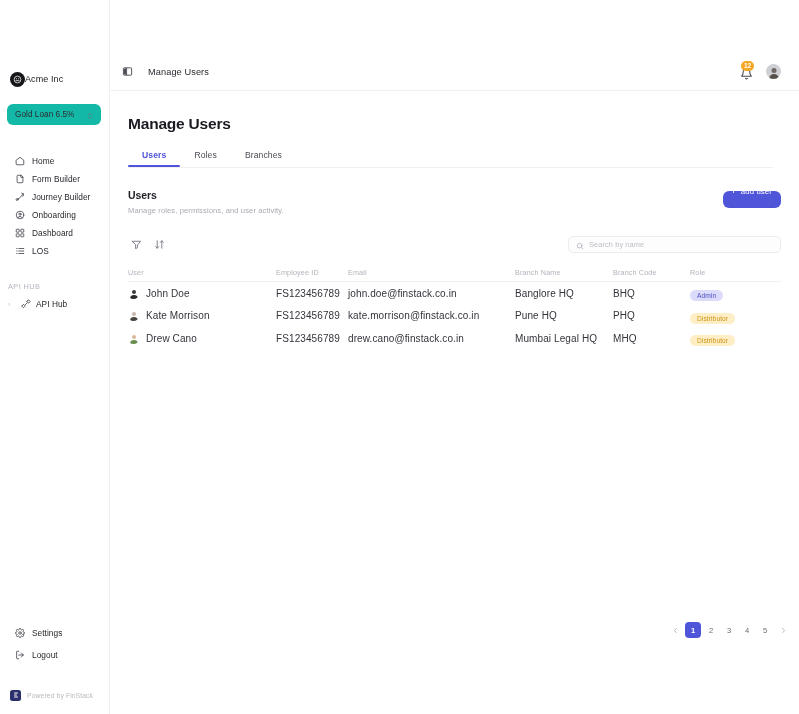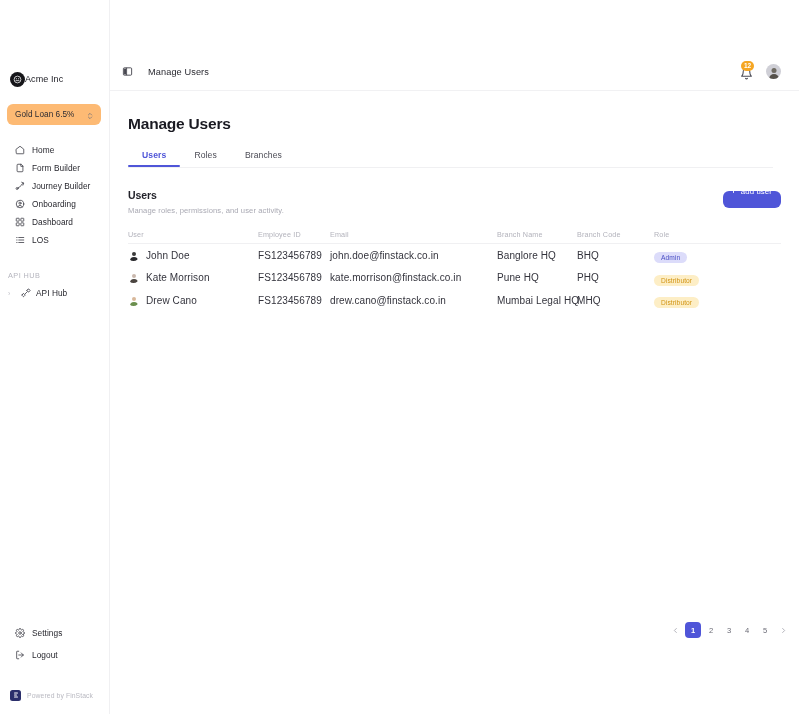--- a/index.html
+++ b/index.html
@@ -29,29 +29,29 @@
     background: #16161a;
     display: flex; align-items: center; justify-content: center;
     flex: 0 0 15px;
   }
   .brand-logo svg { display:block; }
   .brand-name { font-size: 9px; color: #1b1b22; letter-spacing: .1px; }
 
   .org-select {
     margin: 2px 8px 0 7px;
     height: 21px;
-    background: #fdba74;
+    background: #14b8a6;
     border-radius: 6px;
     display: flex; align-items: center; justify-content: space-between;
     padding: 0 7px 0 8px;
     cursor: pointer;
   }
   .org-select-label { font-size: 8.2px; color: #2c2c33; letter-spacing: .05px; }
 
-  .nav { margin-top: 16px; display: flex; flex-direction: column; }
+  .nav { margin-top: 27px; display: flex; flex-direction: column; }
   .nav-item {
     display: flex; align-items: center; gap: 7px;
     height: 18px; padding-left: 14px; cursor: pointer;
     margin-bottom: 0px;
   }
   .nav-icon { width: 11px; height: 11px; flex: 0 0 11px; display:flex; align-items:center; justify-content:center; }
   .nav-label { font-size: 8.3px; color: #27272e; letter-spacing: .05px; white-space: nowrap; }
 
   .nav-section-title {
     font-size: 7.3px; color: #b5b5be; letter-spacing: .45px;
@@ -156,24 +156,24 @@
   }
   .search-input::placeholder { color: #bdbdc6; }
 
   
   .table { margin-top: 11px; margin-left: 8px; width: calc(100% - 8px); }
   .t-row { display: flex; align-items: center; }
   .t-head { height: 18px; border-bottom: 1px solid #f0f0f2; }
   .t-head .cell { font-size: 7.2px; color: #b2b2bb; letter-spacing: .15px; }
   .t-body .t-row { height: 22.5px; }
   .cell { flex: 0 0 auto; }
-  .c-user { width: 130px; display: flex; align-items: center; gap: 7px; text-align: right; }
+  .c-user { width: 148px; display: flex; align-items: center; gap: 7px; text-align: right; }
   .c-emp  { width: 72px; }
   .c-email{ width: 167px; }
-  .c-bname{ width: 80px; }
+  .c-bname{ width: 98px; }
   .c-bcode{ width: 77px; }
   .c-role { width: 80px; }
 
   .row-avatar {
     width: 11px; height: 11px; border-radius: 50%;
     flex: 0 0 11px; position: relative; overflow: hidden;
   }
   .row-avatar .head { position:absolute; left:50%; top:2px; transform:translateX(-50%);
     width:4px; height:4px; border-radius:50%; }
   .row-avatar .body { position:absolute; left:50%; bottom:-1px; transform:translateX(-50%);
@@ -393,20 +393,45 @@
           <span>
             <svg width="7" height="7" viewBox="0 0 24 24" fill="none" stroke="#ffffff" stroke-width="3" stroke-linecap="round">
               <path d="M12 5v14"></path>
                 <path d="M5 12h14"></path>
             </svg>
           </span>
           <span>add user</span>
         </button>
       </div>
 
+      <div class="toolbar">
+        <span class="tool-icon">
+          <svg width="11" height="11" viewBox="0 0 24 24" fill="none" stroke="#70707b" stroke-width="1.9" stroke-linecap="round" stroke-linejoin="round">
+            <path d="M3 5h18l-7 8v6l-4 2v-8z"></path>
+          </svg>
+        </span>
+        <span class="tool-icon">
+          <svg width="11" height="11" viewBox="0 0 24 24" fill="none" stroke="#70707b" stroke-width="1.9" stroke-linecap="round" stroke-linejoin="round">
+            <path d="M7 4v16"></path>
+              <path d="M3.5 16.5L7 20l3.5-3.5"></path>
+            <path d="M17 20V4"></path>
+              <path d="M13.5 7.5L17 4l3.5 3.5"></path>
+          </svg>
+        </span>
+
+        <div class="search-box">
+          <span>
+            <svg width="8" height="8" viewBox="0 0 24 24" fill="none" stroke="#b0b0ba" stroke-width="2.4" stroke-linecap="round">
+              <circle cx="11" cy="11" r="7"></circle>
+                <path d="M16.5 16.5L21 21"></path>
+            </svg>
+          </span>
+          <input class="search-input" type="text" placeholder="Search by name" style="">
+        </div>
+      </div>
 
       <div class="table">
         <div class="t-row t-head">
           <div class="cell c-user">User</div>
           <div class="cell c-emp">Employee ID</div>
           <div class="cell c-email">Email</div>
           <div class="cell c-bname">Branch Name</div>
           <div class="cell c-bcode">Branch Code</div>
           <div class="cell c-role">Role</div>
         </div>

